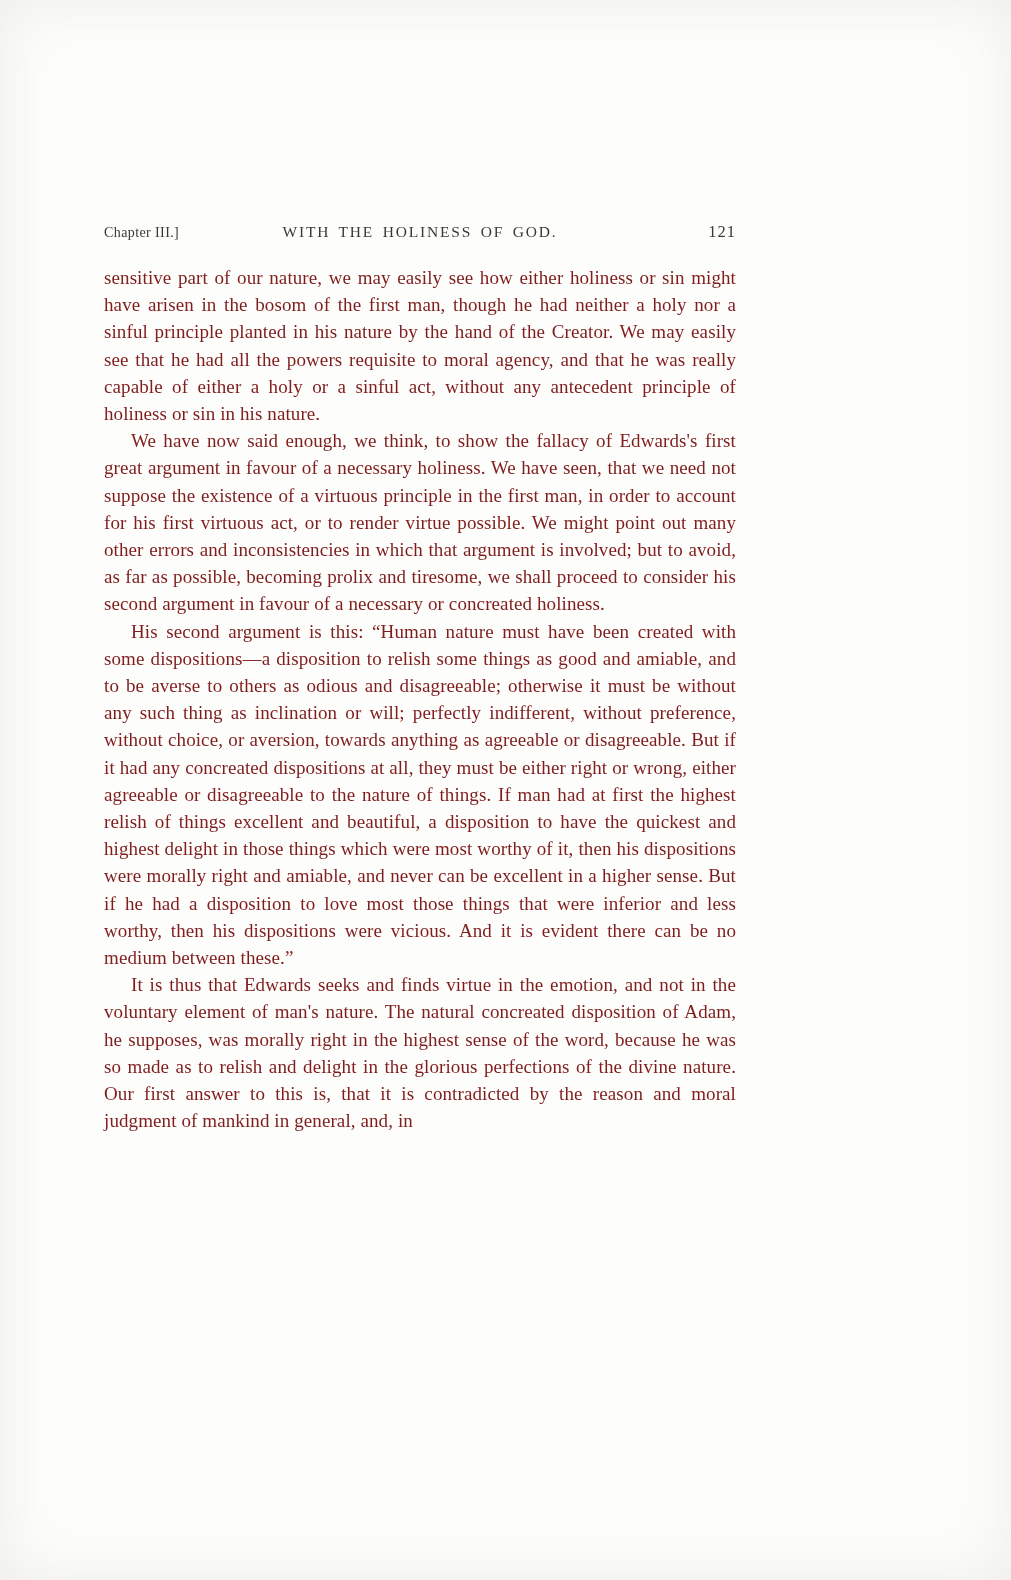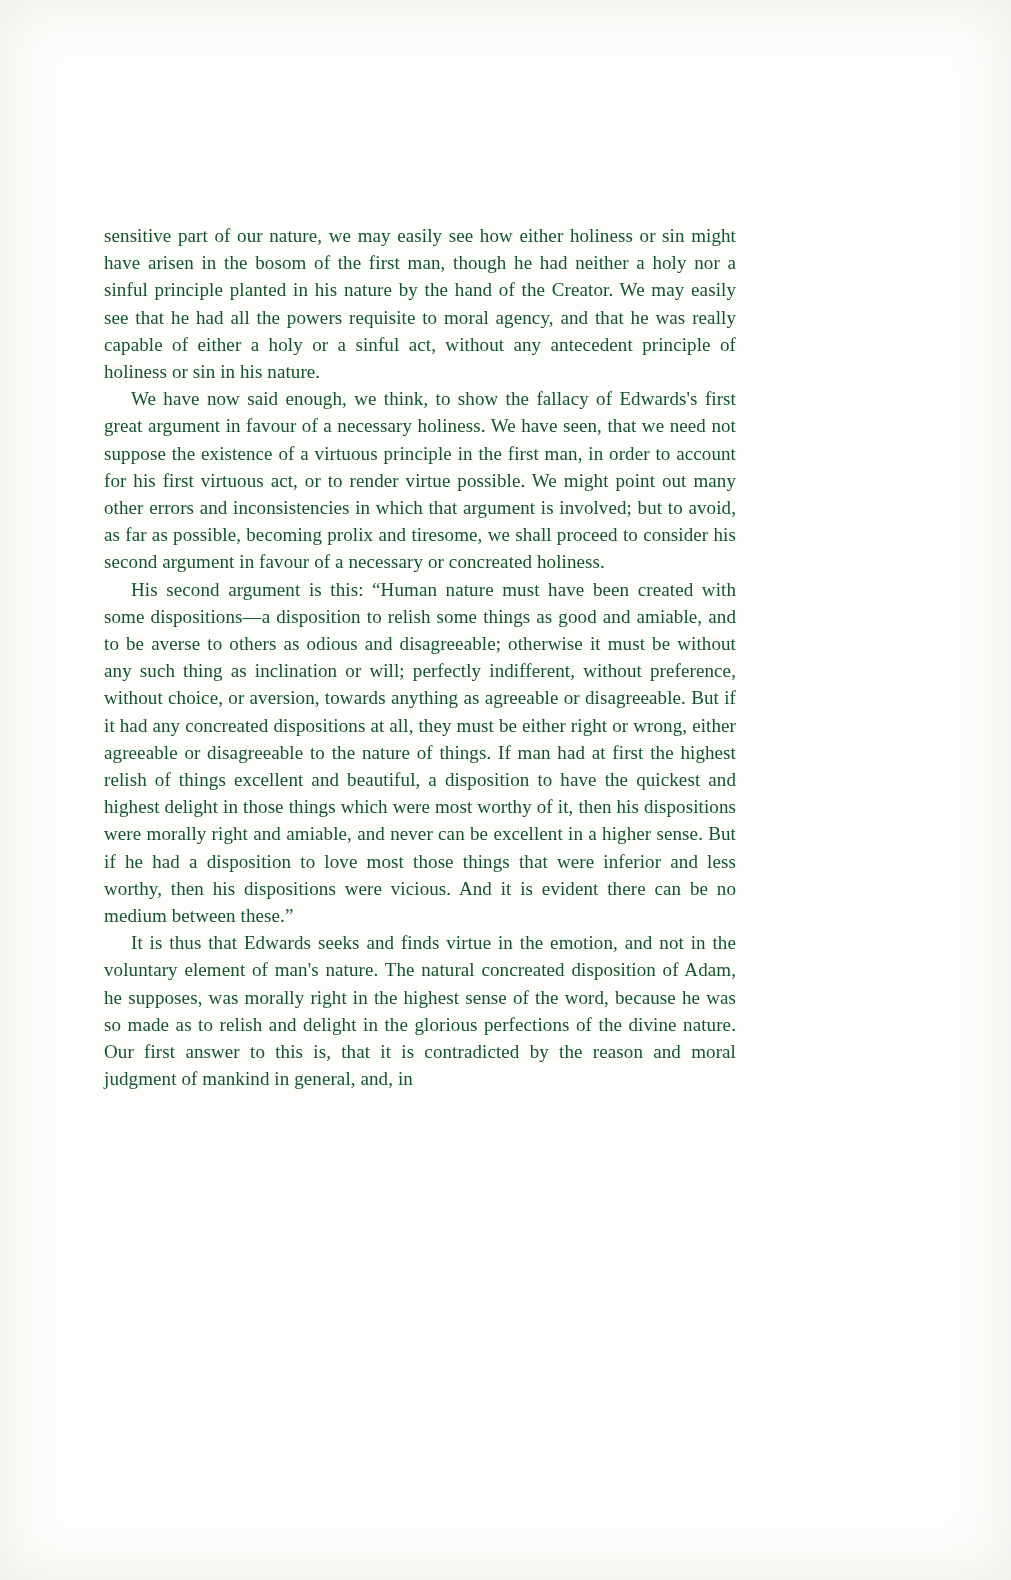--- a/index.html
+++ b/index.html
@@ -53,34 +53,39 @@
     font-size: 16.5px;
     width: 140px;
     text-align: right;
     letter-spacing: 1px;
   }
   .body-par {
     margin: 0;
     font-size: 19px;
     line-height: 27.2px;
     text-align: justify;
-    color: #14532d;
+    color: #7f1d1d;
     letter-spacing: 0.1px;
   }
   .body-par.indent {
     text-indent: 27px;
     font-family: Liberation Serif, serif;
   }
 </style>
 </head>
 <body>
 
 <div class="page">
   <div class="text-block">
 
+    <div class="running-header">
+      <span class="chapter">Chapter III.]</span>
+      <span class="title">WITH THE HOLINESS OF GOD.</span>
+      <span class="pagenum">121</span>
+    </div>
 
     <p class="body-par">sensitive part of our nature, we may easily see how either holiness or sin might have arisen in the bosom of the first man, though he had neither a holy nor a sinful principle planted in his nature by the hand of the Creator. We may easily see that he had all the powers requisite to moral agency, and that he was really capable of either a holy or a sinful act, without any antecedent principle of holiness or sin in his nature.</p>
 
     <p class="body-par indent">We have now said enough, we think, to show the fallacy of Edwards's first great argument in favour of a necessary holiness. We have seen, that we need not suppose the existence of a virtuous principle in the first man, in order to account for his first virtuous act, or to render virtue possible. We might point out many other errors and inconsistencies in which that argument is involved; but to avoid, as far as possible, becoming prolix and tiresome, we shall proceed to consider his second argument in favour of a necessary or concreated holiness.</p>
 
     <p class="body-par indent">His second argument is this: “Human nature must have been created with some dispositions—a disposition to relish some things as good and amiable, and to be averse to others as odious and disagreeable; otherwise it must be without any such thing as inclination or will; perfectly indifferent, without preference, without choice, or aversion, towards anything as agreeable or disagreeable. But if it had any concreated dispositions at all, they must be either right or wrong, either agreeable or disagreeable to the nature of things. If man had at first the highest relish of things excellent and beautiful, a disposition to have the quickest and highest delight in those things which were most worthy of it, then his dispositions were morally right and amiable, and never can be excellent in a higher sense. But if he had a disposition to love most those things that were inferior and less worthy, then his dispositions were vicious. And it is evident there can be no medium between these.”</p>
 
     <p class="body-par indent">It is thus that Edwards seeks and finds virtue in the emotion, and not in the voluntary element of man's nature. The natural concreated disposition of Adam, he supposes, was morally right in the highest sense of the word, because he was so made as to relish and delight in the glorious perfections of the divine nature. Our first answer to this is, that it is contradicted by the reason and moral judgment of mankind in general, and, in</p>
 
   </div>

